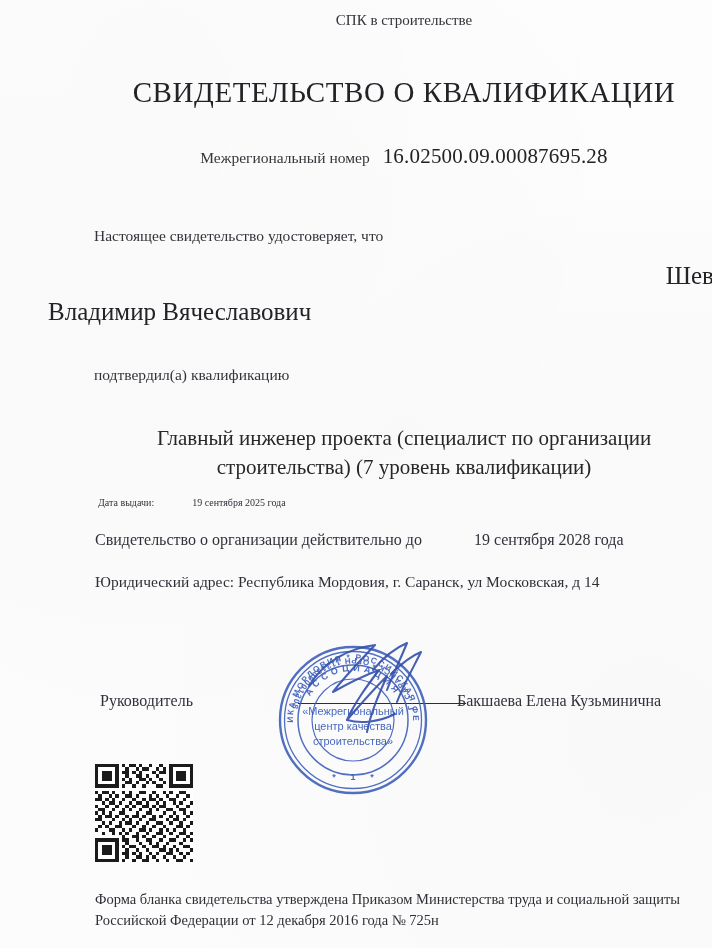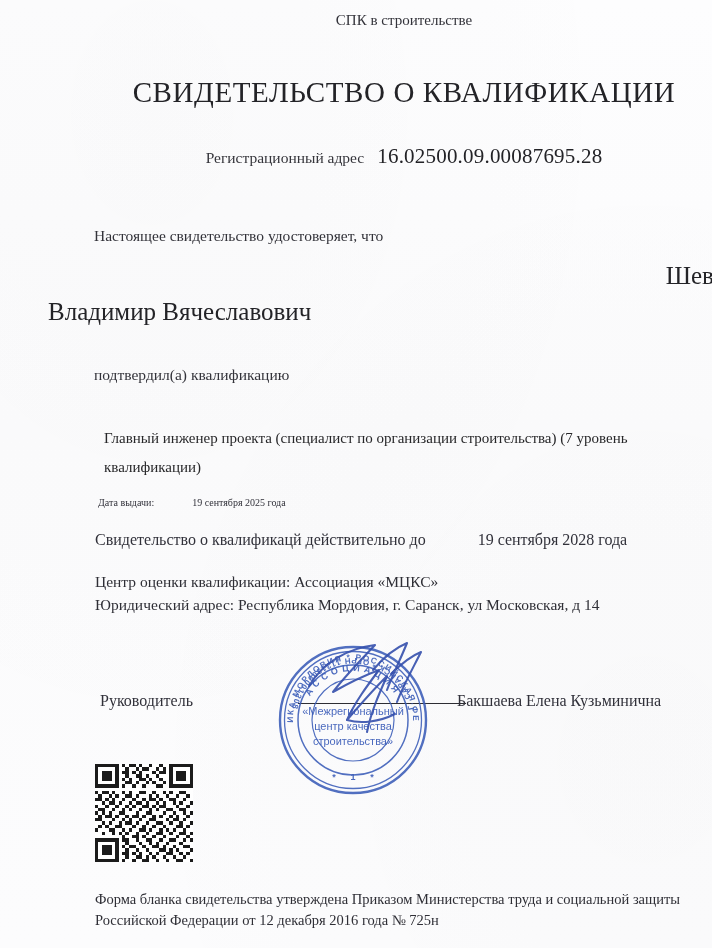--- a/index.html
+++ b/index.html
@@ -102,22 +102,22 @@
     left: 46px;
     font-size: 15.5px;
     color: #33333a;
   }
 
   .qualification {
     position: absolute;
     top: 424px;
     left: 56px;
     width: 600px;
-    text-align: left;
-    font-size: 15px;
+    text-align: center;
+    font-size: 21px;
     line-height: 29px;
     color: #272729;
   }
 
   .issue-row {
     position: absolute;
     top: 497px;
     left: 50px;
     font-size: 10px;
     color: #31313a;
@@ -212,43 +212,42 @@
 <body>
 
 <div class="page">
   <div class="layer">
 
     <div class="header-line">СПК в строительстве</div>
 
     <div class="doc-title">СВИДЕТЕЛЬСТВО О КВАЛИФИКАЦИИ</div>
 
     <div class="reg-row">
-      <span class="reg-label">Регистрационный адрес</span><span class="reg-value">16.02500.09.00087695.28</span>
+      <span class="reg-label">Межрегиональный номер</span><span class="reg-value">16.02500.09.00087695.28</span>
     </div>
 
     <div class="certifies">Настоящее свидетельство удостоверяет, что</div>
 
     <div class="holder-last">Шеварев</div>
 
     <div class="holder-first">Владимир Вячеславович</div>
 
     <div class="confirmed">подтвердил(а) квалификацию</div>
 
     <div class="qualification">Главный инженер проекта (специалист по организации строительства) (7 уровень квалификации)</div>
 
     <div class="issue-row">
       <span>Дата выдачи:</span><span class="val">19 сентября 2025 года</span>
     </div>
 
     <div class="valid-row">
-      <span>Свидетельство о квалификацй действительно до</span><span class="val">19 сентября 2028 года</span>
+      <span>Свидетельство о организации действительно до</span><span class="val">19 сентября 2028 года</span>
     </div>
 
     <div class="center-block">
-      <div>Центр оценки квалификации: Ассоциация «МЦКС»</div>
       <div>Юридический адрес: Республика Мордовия, г. Саранск, ул Московская, д 14</div>
     </div>
 
     <div class="signer-role">Руководитель</div>
 
     <div class="signature-rule"></div>
 
     <div class="signer-name">Бакшаева Елена Кузьминична</div>
 
     <div class="seal">

